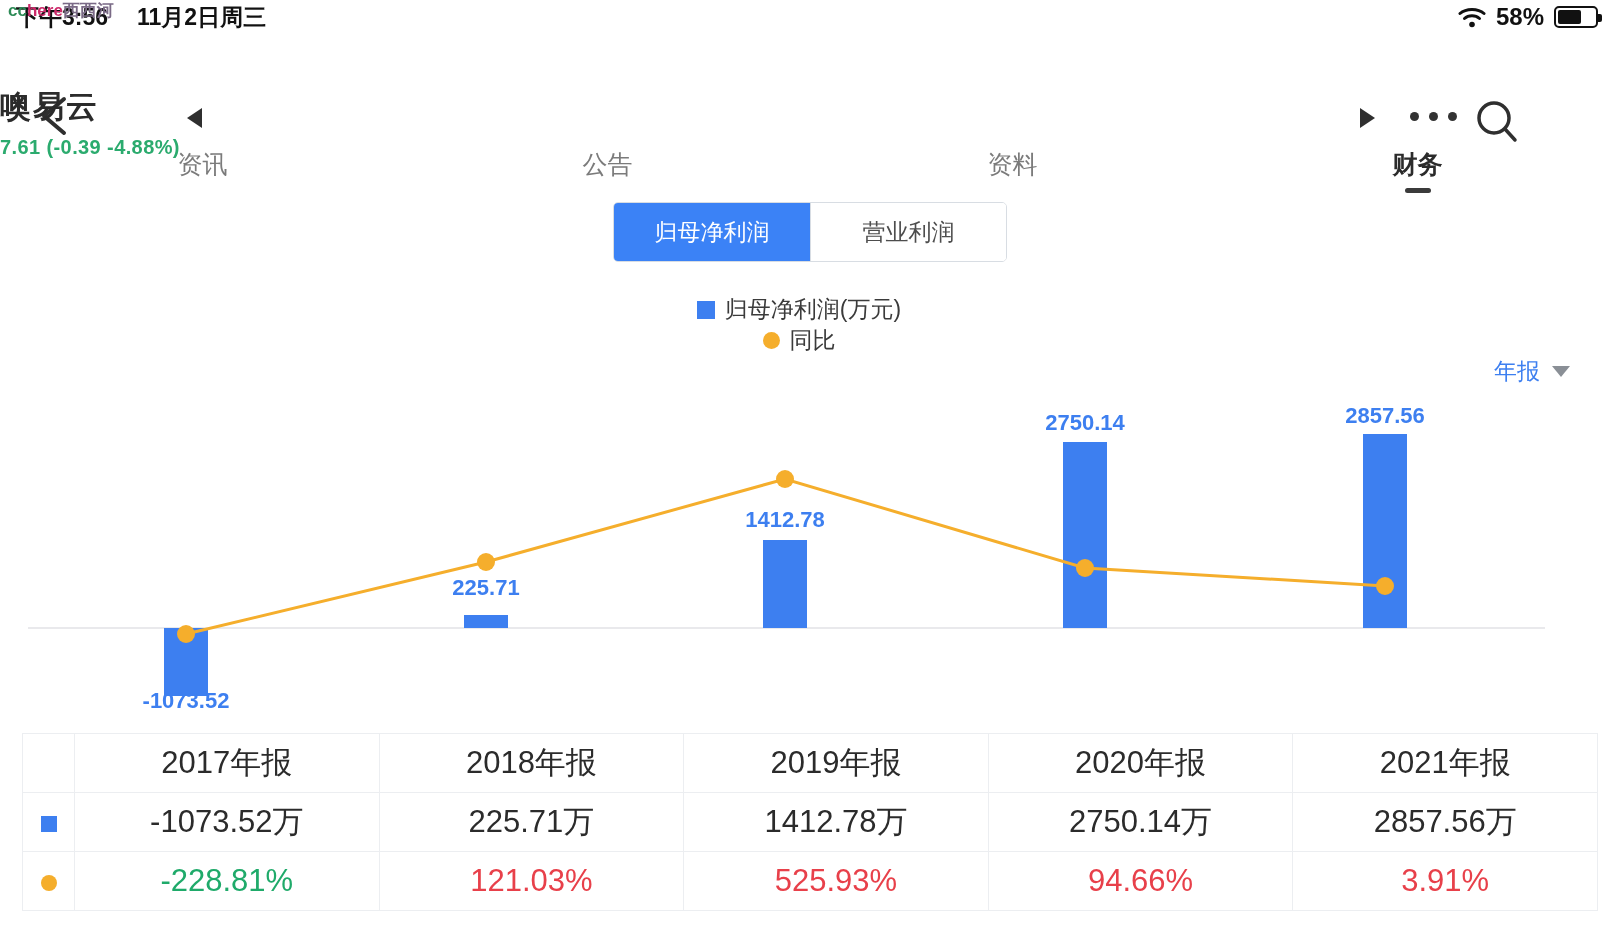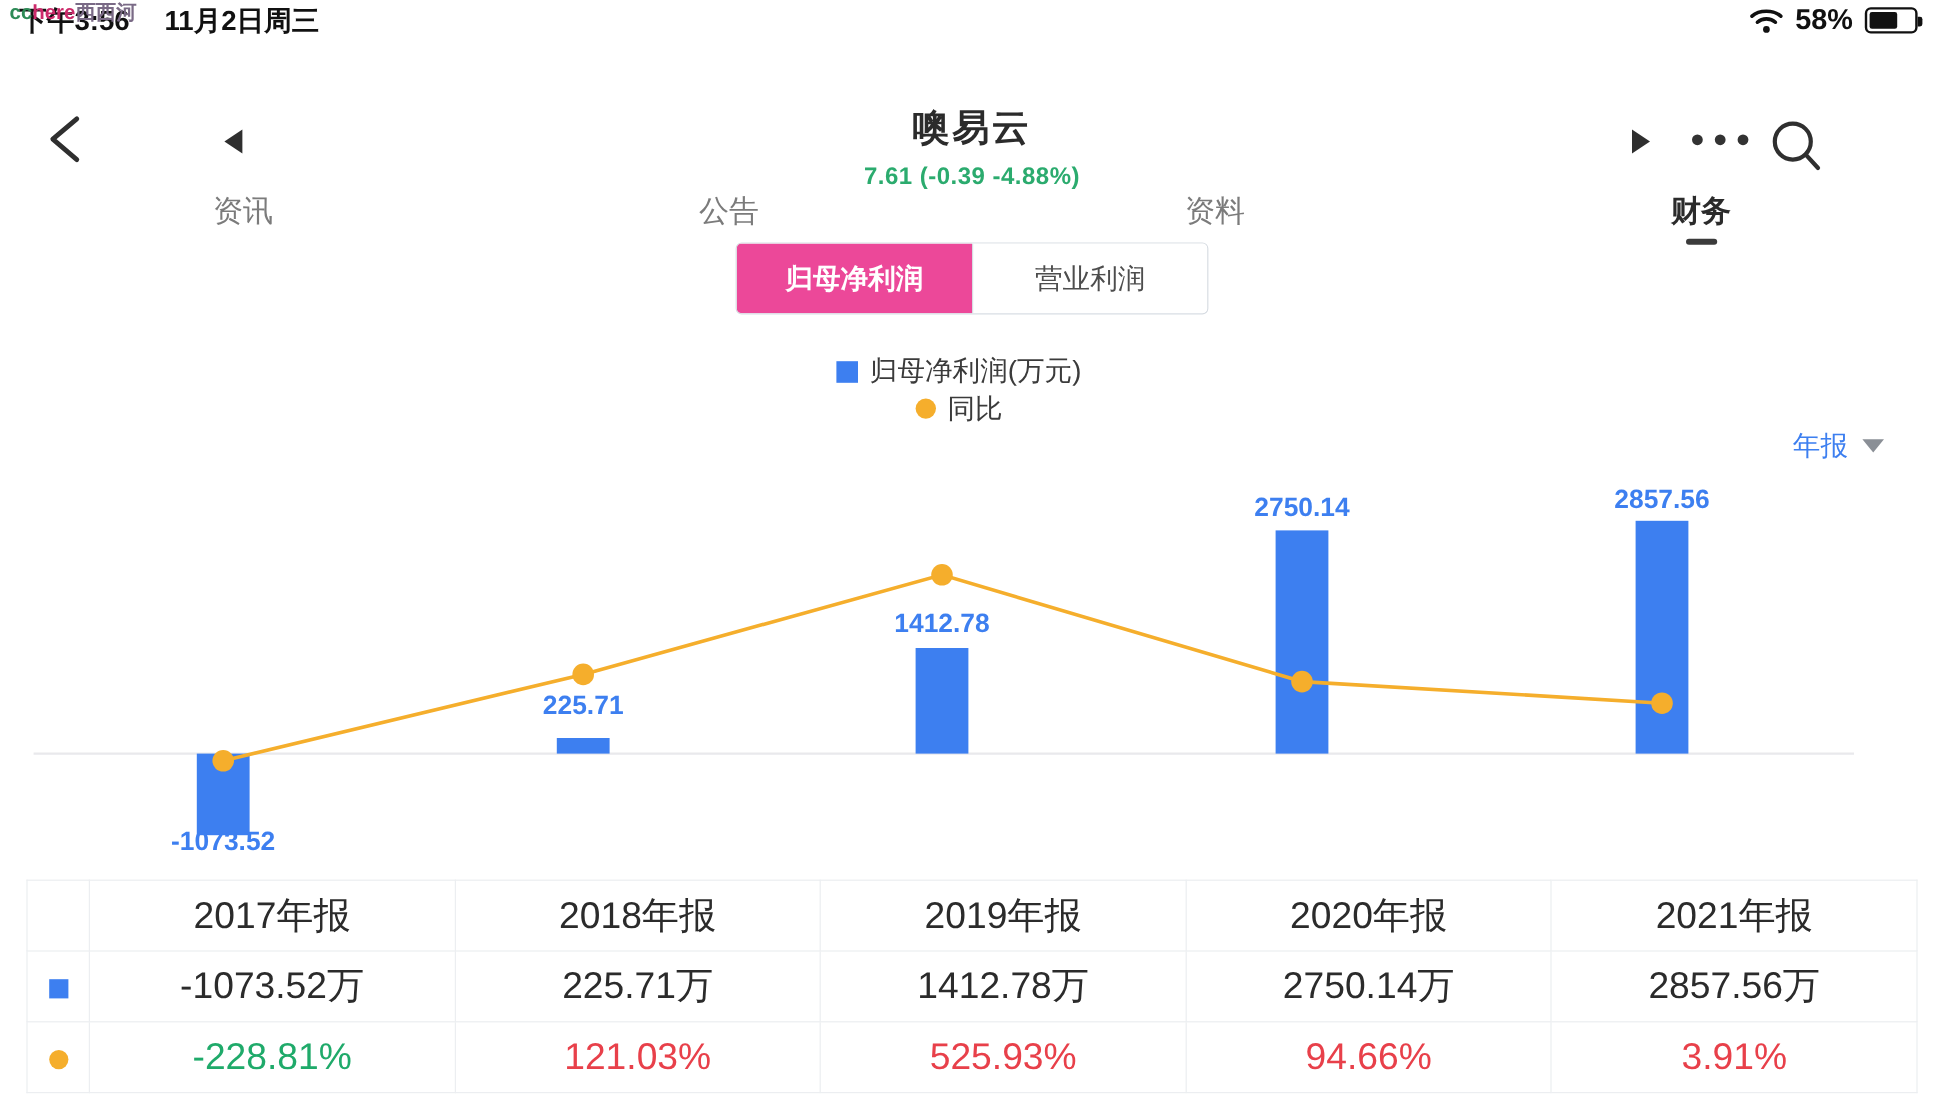--- a/index.html
+++ b/index.html
@@ -32,40 +32,40 @@
   .batt-fill{ position:absolute; left:2px; top:2px; bottom:2px; width:58%; background:#111; border-radius:2px; }
 
   
   .header{ position:relative; height:96px; }
   .nav-back{ position:absolute; left:36px; top:60px; width:40px; height:44px; }
   .nav-prev{ position:absolute; left:186px; top:73px; }
   .nav-next{ position:absolute; left:1358px; top:73px; }
   .nav-dots{ position:absolute; left:1410px; top:78px; display:flex; gap:10px; }
   .nav-dots i{ width:9px; height:9px; background:#333; border-radius:50%; display:block; }
   .nav-search{ position:absolute; left:1473px; top:64px; width:48px; height:48px; }
-  .title-wrap{ position:absolute; left:0; right:0; top:52px; text-align:center; }
+  .title-wrap{ position:absolute; left:0; right:0; top:52px; }
   .title{ font-size:31px; font-weight:700; color:#2b2b2b; letter-spacing:2px; }
   .quote{ font-size:20px; font-weight:700; color:#2bab6e; margin-top:8px; letter-spacing:0.4px; }
 
   
-  .tabs{ display:flex; height:62px; align-items:flex-end; padding:0 0 0 0; }
+  .tabs{ display:flex; height:62px; align-items:center; padding:0 0 0 0; }
   .tab{ flex:1; text-align:center; position:relative; font-size:25px; color:#7b7b7b; padding-top:6px;}
   .tab.active{ color:#2b2b2b; font-weight:700; }
   .tab.active .tab-ind{
      position:absolute; left:50%; transform:translateX(-50%); bottom:-12px;
      width:26px; height:5px; background:#3b3b3b; border-radius:3px;
   }
 
   
   .seg-wrap{ display:flex; justify-content:center; margin-top:10px; }
   .segmented{ display:flex; border:1px solid #d8dde3; border-radius:5px; overflow:hidden; }
   .seg{ width:196px; height:58px; display:flex; align-items:center; justify-content:center;
         font-size:23px; color:#4d4d4d; background:#fff; border-left:1px solid #d8dde3; }
   .seg:first-child{ border-left:none; }
-  .seg.active{ background:#ec4899; color:#fff; font-weight:700; }
+  .seg.active{ background:#3b82f6; color:#fff; font-weight:400; }
 
   
   .legend-row{ display:flex; align-items:center; margin-top:32px; padding:0 30px;flex-direction:column; }
   .legend{ display:flex; align-items:center; gap:10px; margin-right:22px; }
   .lg-sq{ width:18px; height:18px; background:#3d7ff0; display:block; }
   .lg-dot{ width:17px; height:17px; border-radius:50%; background:#f5ae2c; display:block; }
   .lg-label{ font-size:23px; color:#3b3b3b; }
   .period{ margin-left:auto; display:flex; align-items:center; gap:12px; padding-right:20px;}
   .period-label{ font-size:23px; color:#3d7ff0; }
   .caret{ width:0; height:0; border-left:9px solid transparent; border-right:9px solid transparent;

